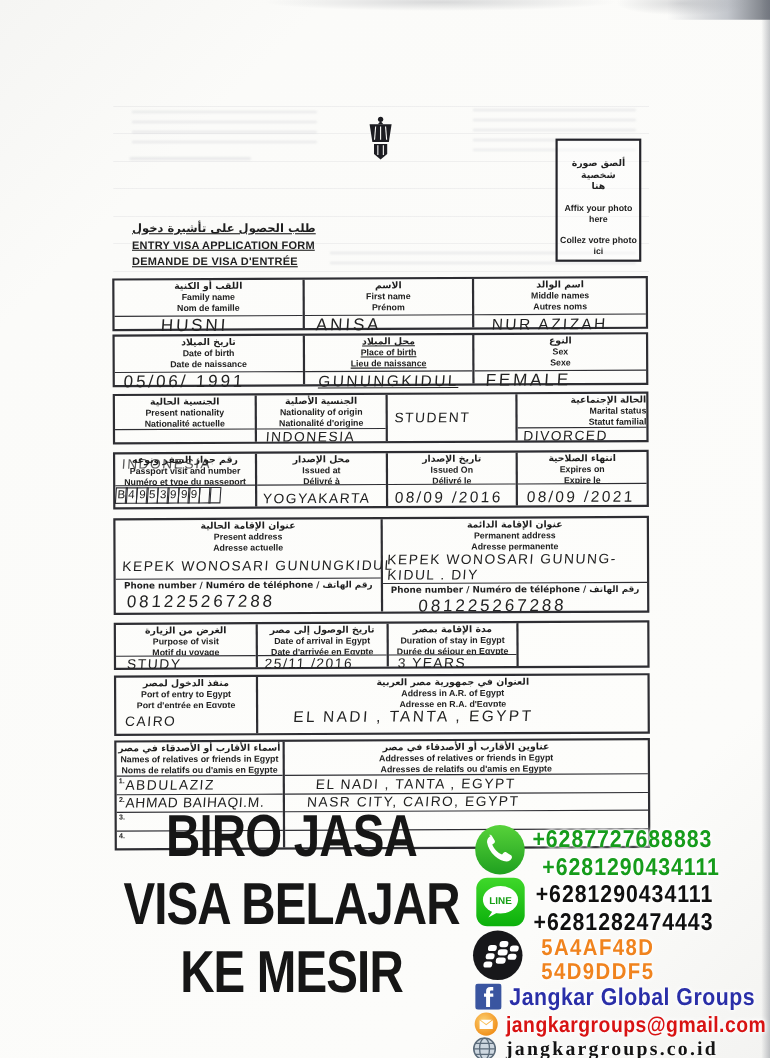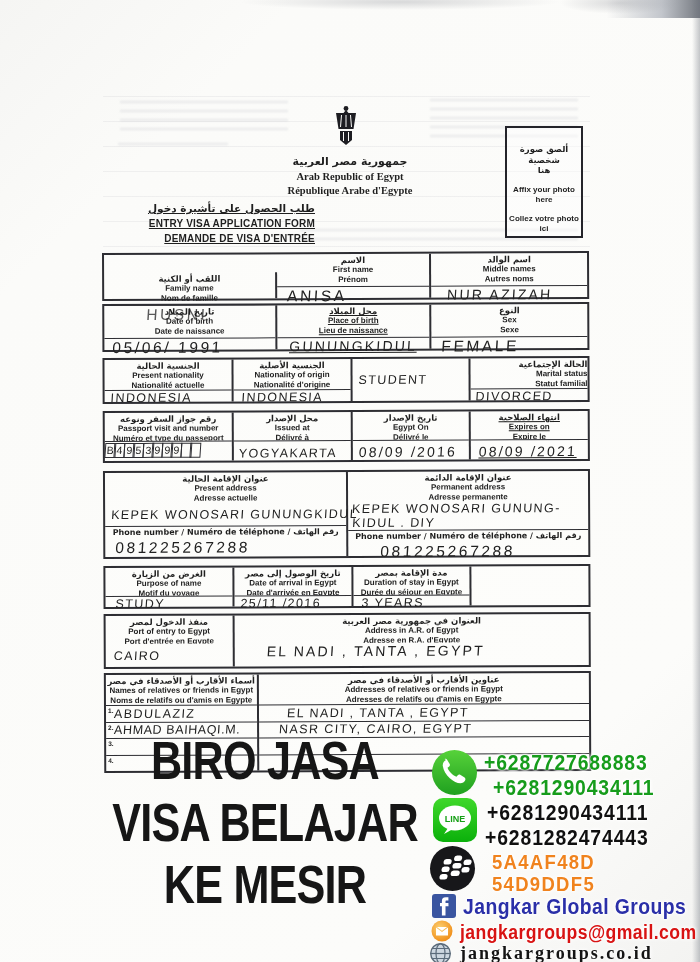--- a/index.html
+++ b/index.html
@@ -15,21 +15,21 @@
   .smudge{position:absolute;background:radial-gradient(closest-side,rgba(150,152,158,.35),rgba(150,152,158,0));}
   .header-rules{position:absolute;left:103px;top:96px;width:487px;height:152px;opacity:.55;
        background:repeating-linear-gradient(to bottom,rgba(150,150,162,.22) 0 1px,transparent 1px 25px);}
   .ghost{position:absolute;opacity:.5;filter:blur(1px);
        background:repeating-linear-gradient(to bottom,rgba(120,125,142,.30) 0 2px,transparent 2px 9px);}
   
   .emblem{position:absolute;left:334px;top:105px;}
   .country{position:absolute;left:250px;top:155px;width:200px;text-align:center;}
   .country .ar{font-family:"DejaVu Sans",sans-serif;font-size:11px;font-weight:700;}
   .country .lat{font-family:"Liberation Serif",serif;font-size:10.5px;font-weight:700;margin-top:3px;}
-  .title-block{position:absolute;left:100px;top:202px;width:215px;text-align:right;}
+  .title-block{position:absolute;left:120px;top:202px;width:215px;text-align:left;}
   .title-block .ar{font-family:"DejaVu Sans",sans-serif;font-size:10.5px;font-weight:700;
                    text-decoration:underline;}
   .title-block .en{font-size:10px;font-weight:700;text-decoration:underline;margin-top:4px;letter-spacing:.2px;}
   .photo-box{position:absolute;left:505px;top:126px;width:78px;height:112px;border:2px solid #24242a;
              box-sizing:border-box;text-align:center;padding-top:16px;background:rgba(255,255,255,.4);}
   .photo-box .ar{font-family:"DejaVu Sans",sans-serif;font-size:8.5px;font-weight:700;line-height:1.25;}
   .photo-box .lat{font-size:8px;font-weight:700;margin-top:9px;line-height:1.25;}
   
   .form{position:absolute;left:0;top:0;width:700px;height:962px;transform:rotate(-.25deg);}
   .row{position:absolute;left:103px;width:487px;display:flex;border:2px solid #2e2e33;box-sizing:border-box;
@@ -95,41 +95,36 @@
       </g>
       <g stroke="#fbfbf9" stroke-width="1">
         <line x1="7.5" y1="10" x2="6.5" y2="22"></line>
           <line x1="12" y1="10" x2="12" y2="22"></line>
         <line x1="16.5" y1="10" x2="17.5" y2="22"></line>
         <line x1="9.5" y1="27" x2="9.5" y2="36"></line>
           <line x1="14.5" y1="27" x2="14.5" y2="36"></line>
       </g>
     </svg>
   </div>
-  <div class="country">
-    <div class="ar" dir="rtl">جمهورية مصر العربية</div>
-    <div class="lat">Arab Republic of Egypt</div>
-    <div class="lat">République Arabe d'Egypte</div>
-  </div>
   <div class="title-block">
     <div class="ar" dir="rtl">طلب الحصول على تأشيرة دخول</div>
     <div class="en">ENTRY VISA APPLICATION FORM</div>
     <div class="en">DEMANDE DE VISA D'ENTRÉE</div>
   </div>
   <div class="photo-box">
     <div class="ar" dir="rtl">ألصق صورة شخصية</div>
     <div class="ar" dir="rtl">هنا</div>
     <div class="lat">Affix your photo here</div>
     <div class="lat">Collez votre photo ici</div>
   </div>
 
   <div class="form">
 
     <div class="row" style="top:252px;height:48px;">
-      <div class="cell" style="width:174px;margin-top:18px;">
+      <div class="cell" style="width:174px;">
         <div class="lbl" style="flex:0 0 31px;">
           <div class="ar" dir="rtl">اللقب أو الكنية</div>
           <div class="en">Family name</div>
           <div class="fr">Nom de famille</div>
         </div>
         <div class="val" style="padding-left:42px;">
             <span class="hw lg">HUSNI</span>
           </div>
       </div>
       <div class="cell" style="width:156px;">
@@ -181,21 +176,21 @@
           <div class="en">Sex</div>
           <div class="fr">Sexe</div>
         </div>
         <div class="val" style="padding-left:10px;">
             <span class="hw lg">FEMALE</span>
           </div>
       </div>
     </div>
 
     <div class="row" style="top:357px;height:46px;">
-      <div class="cell" style="width:130px;">
+      <div class="cell" style="width:130px;gap:24px;">
         <div class="lbl" style="flex:0 0 29px;">
           <div class="ar" dir="rtl">الجنسية الحالية</div>
           <div class="en">Present nationality</div>
           <div class="fr">Nationalité actuelle</div>
         </div>
         <div class="val" style="padding-left:6px;">
             <span class="hw sm">INDONESIA</span>
           </div>
       </div>
       <div class="cell" style="width:120px;">
@@ -253,28 +248,28 @@
           <div class="en">Issued at</div>
           <div class="fr">Délivré à</div>
         </div>
         <div class="val" style="padding-left:5px;align-items:flex-end;">
             <span class="hw sm">YOGYAKARTA</span>
           </div>
       </div>
       <div class="cell" style="width:119px;">
         <div class="lbl" style="flex:0 0 27px;">
           <div class="ar" dir="rtl">تاريخ الإصدار</div>
-          <div class="en">Egypt On</div>
+          <div class="en">Issued On</div>
           <div class="fr">Délivré le</div>
         </div>
         <div class="val" style="padding-left:6px;align-items:flex-end;">
             <span class="hw">08/09 /2016</span>
           </div>
       </div>
-      <div class="cell" style="width:118px;text-decoration:underline;">
+      <div class="cell" style="width:118px;">
         <div class="lbl" style="flex:0 0 27px;">
           <div class="ar" dir="rtl">انتهاء الصلاحية</div>
           <div class="en">Expires on</div>
           <div class="fr">Expire le</div>
         </div>
         <div class="val" style="padding-left:8px;align-items:flex-end;">
             <span class="hw">08/09 /2021</span>
           </div>
       </div>
     </div>
@@ -308,21 +303,21 @@
         <div class="val" style="flex:0 0 19px;padding-left:32px;">
             <span class="hw lg">081225267288</span>
           </div>
       </div>
     </div>
 
     <div class="row" style="top:565px;height:43px;">
       <div class="cell" style="width:130px;">
         <div class="lbl" style="flex:0 0 27px;">
           <div class="ar" dir="rtl">الغرض من الزيارة</div>
-          <div class="en">Purpose of name</div>
+          <div class="en">Purpose of visit</div>
           <div class="fr">Motif du voyage</div>
         </div>
         <div class="val" style="padding-left:10px;">
             <span class="hw sm">STUDY</span>
           </div>
       </div>
       <div class="cell" style="width:120px;">
         <div class="lbl" style="flex:0 0 27px;">
           <div class="ar" dir="rtl">تاريخ الوصول إلى مصر</div>
           <div class="en">Date of arrival in Egypt</div>

